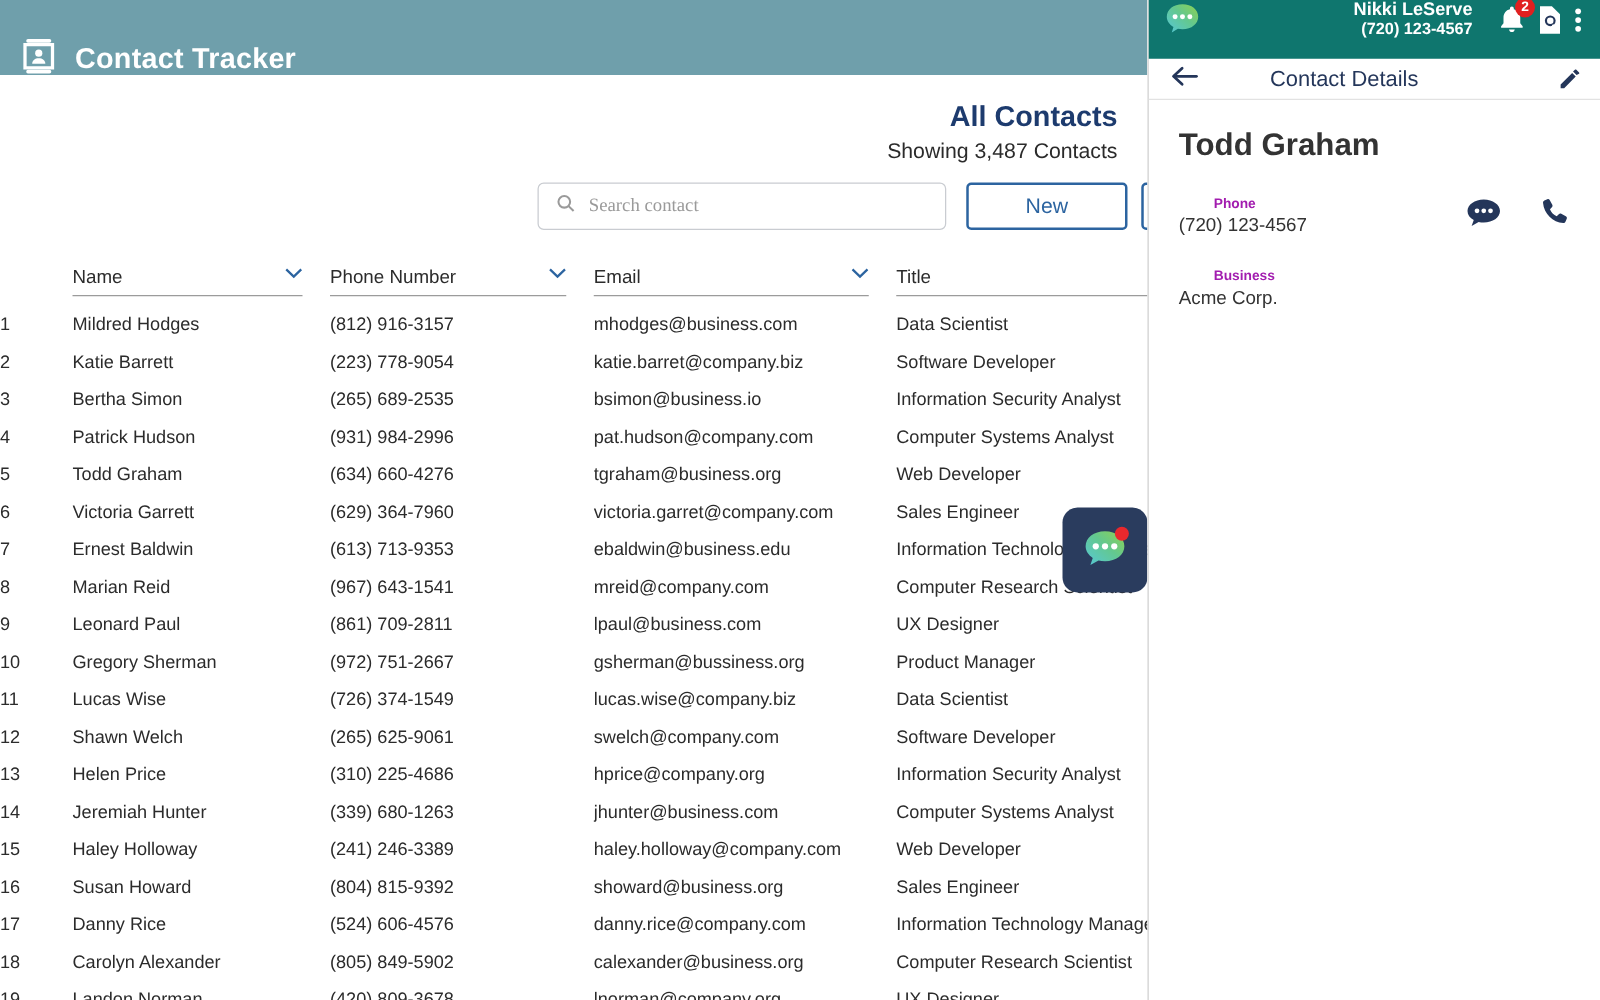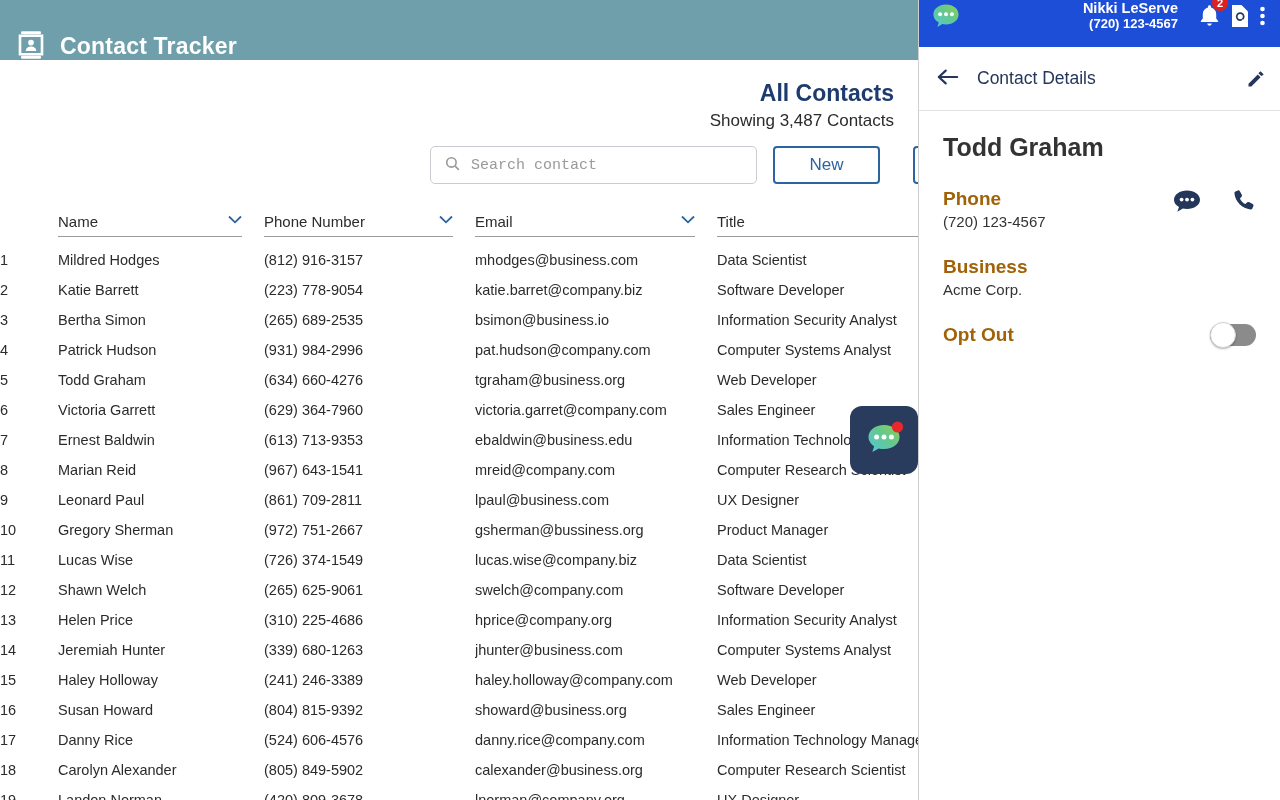--- a/index.html
+++ b/index.html
@@ -39,31 +39,31 @@
 
   .search-box {
     position: absolute; left: 430px; top: 86px;
     width: 327px; height: 38px;
     border: 1px solid #c9ccd1; border-radius: 5px;
     background: #fff; display: flex; align-items: center; padding-left: 13px;
   }
   .search-icon { width: 17px; height: 17px; flex: none; margin-right: 10px; }
   .search-input {
     border: none; outline: none; font-size: 15px; color: #333;
-    font-family: Liberation Mono, monospace; width: 270px; background: transparent;
+    font-family: Liberation Serif, serif; width: 270px; background: transparent;
   }
   .search-input::placeholder { color: #9a9a9a; }
 
   .btn {
     position: absolute; top: 86px; height: 38px;
     border: 2px solid #2c64a0; border-radius: 4px; background: #fff;
     color: #2c64a0; font-size: 17px; font-family: "Liberation Sans", sans-serif;
     cursor: pointer; display:flex; align-items:center; justify-content:center;
   }
-  .btn-new { left: 773px; width: 107px; }
+  .btn-new { left: 773px; width: 129px; }
   .btn-secondary { left: 913px; width: 120px; }
 
   
   .table-wrap { position: absolute; top: 152px; left: 0; width: 918px; }
   table.contacts { border-collapse: collapse; width: 1045px; table-layout: fixed; }
   table.contacts th {
     text-align: center; font-weight: normal; padding: 0 0 8px 0;
     vertical-align: bottom;
   }
   .th-inner {
@@ -95,47 +95,47 @@
     cursor: pointer;
   }
 
   
   #right-panel {
     position: absolute; right: 0; top: 0; width: 362px; height: 800px;
     background: #ffffff; border-left: 1px solid #d0d0d0;
     display: flex; flex-direction: column;
   }
   .panel-topbar {
-    height: 47px; background: #1d4ed8; display: flex; 
+    height: 47px; background: #0f766e; display: flex; align-items: center;
     padding: 0 14px 16px 10px; color: #fff; flex: none;
   }
   .panel-logo { width: 34px; height: 34px; flex: none; }
   .panel-user { margin-left: auto; text-align: right; line-height: 1.15; margin-right: 12px; }
   .panel-user-name { font-size: 14.5px; font-weight: bold; }
   .panel-user-phone { font-size: 13px; font-weight: bold; }
   .topbar-icon { position: relative; flex: none; margin-left: 8px; cursor: pointer; display:flex; align-items:center;}
   .badge {
     position: absolute; top: -5px; right: -7px; min-width: 16px; height: 16px;
     border-radius: 8px; background: #e02020; color: #fff; font-size: 11px;
     font-weight: bold; display: flex; align-items: center; justify-content: center;
     padding: 0 4px;
   }
 
   .panel-subbar {
-    height: 64px; display: flex; align-items: center; padding: 0 14px 0 18px;
-    border-bottom: 1px solid #e2e2e2; flex: none;
+    height: 33px; display: flex; align-items: center; padding: 0 14px 0 18px;
+    border-bottom: 1px solid #e2e2e2; flex: none; gap: 39px;
   }
   .back-icon { width: 22px; height: 18px; cursor: pointer; flex:none; }
   .panel-subtitle { font-size: 17.5px; color: #24365a; margin-left: 18px; }
   .edit-icon { margin-left: auto; width: 20px; height: 20px; cursor: pointer; }
 
   .panel-body { padding: 22px 24px 0 24px; }
   .contact-name { font-size: 25px; font-weight: bold; color: #333333; margin-bottom: 26px; }
   .field { margin-bottom: 26px; position: relative; }
-  .field-label { font-size: 19px; font-weight: bold; color: #a16207; }
+  .field-label { font-size: 11px; font-weight: bold; color: #a21caf; margin-left: 28px; }
   .field-value { font-size: 15px; color: #333; margin-top: 3px; }
   .field-actions { position: absolute; right: 0; top: 0; display: flex; gap: 30px; align-items: center; }
   .act-icon { cursor: pointer; display:flex; }
 
   .optout-row { display: flex; align-items: center; }
   .toggle {
     margin-left: auto; width: 46px; height: 22px; border-radius: 11px;
     background: #8b8b8b; position: relative; cursor: pointer;
   }
   .toggle .knob {
@@ -480,22 +480,16 @@
             </svg>
           </span>
         </div>
       </div>
 
       <div class="field">
         <div class="field-label">Business</div>
         <div class="field-value">Acme Corp.</div>
       </div>
 
-      <div class="field optout-row">
-        <div class="field-label">Opt Out</div>
-        <div class="toggle">
-          <span class="knob"></span>
-        </div>
-      </div>
     </div>
   </div>
 
 </div>
 
 </body></html>

